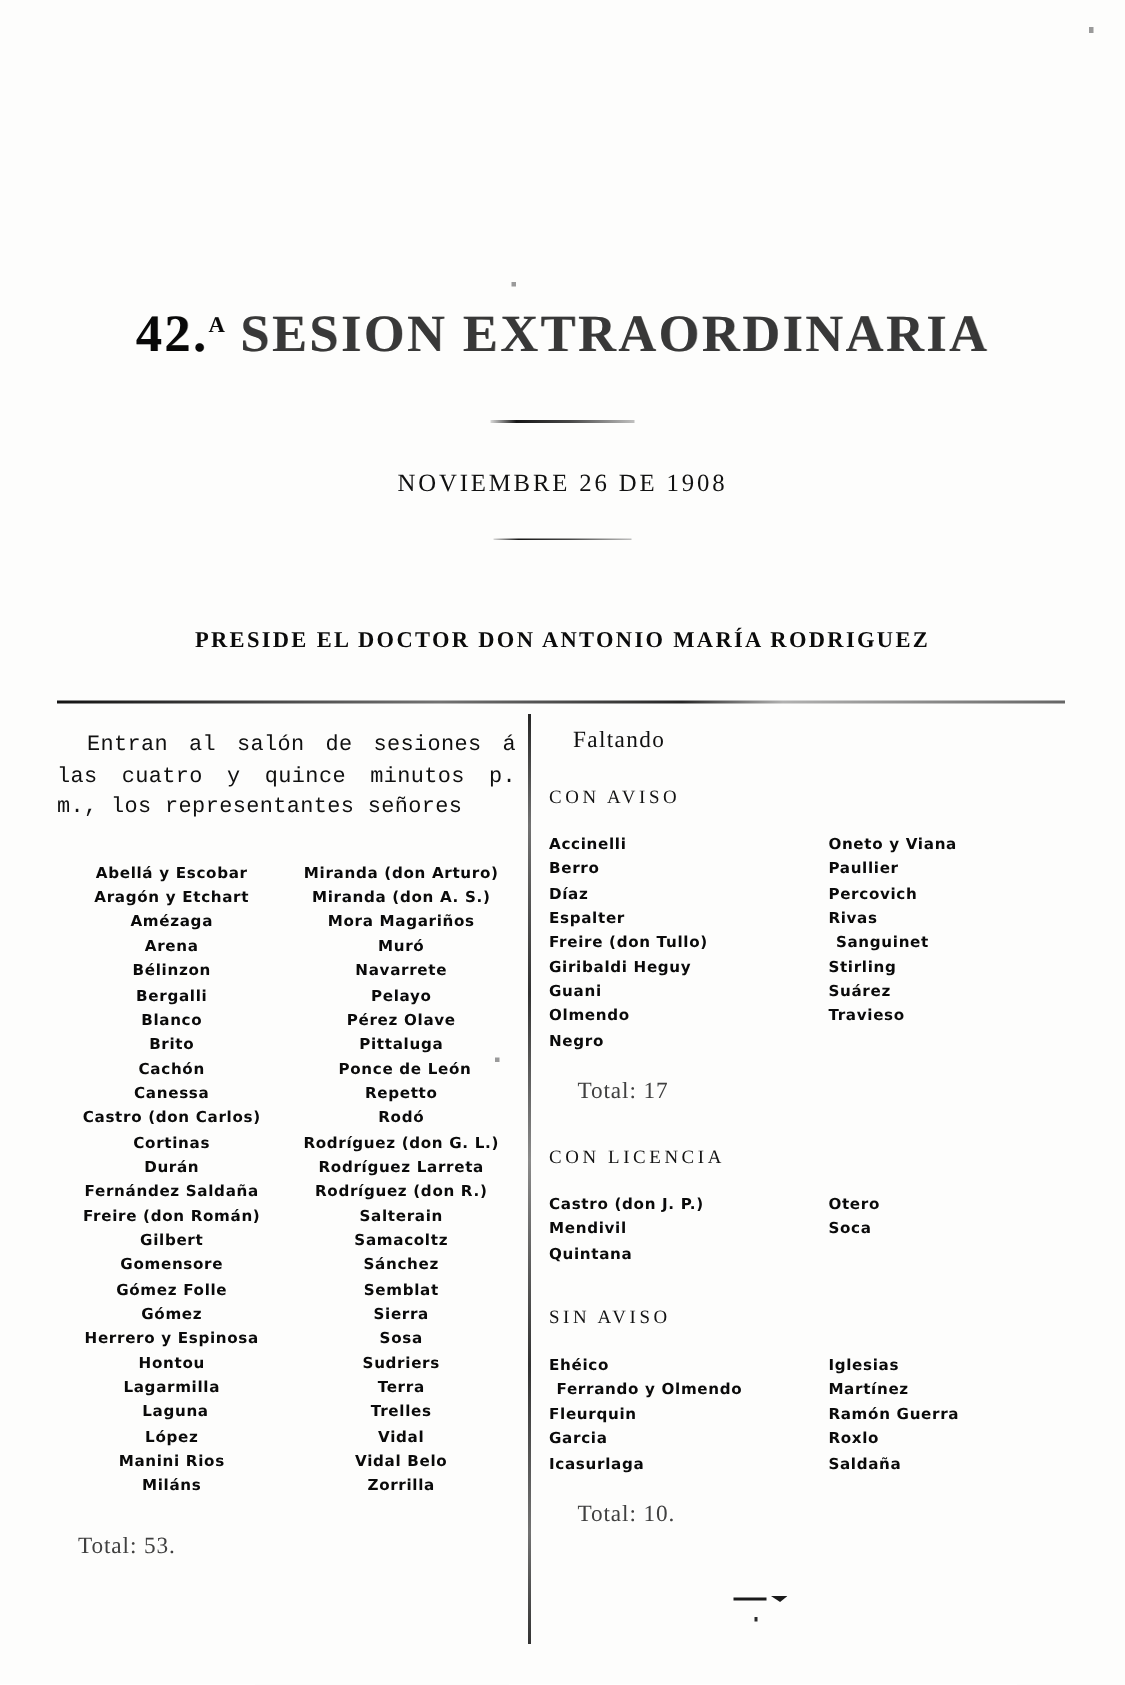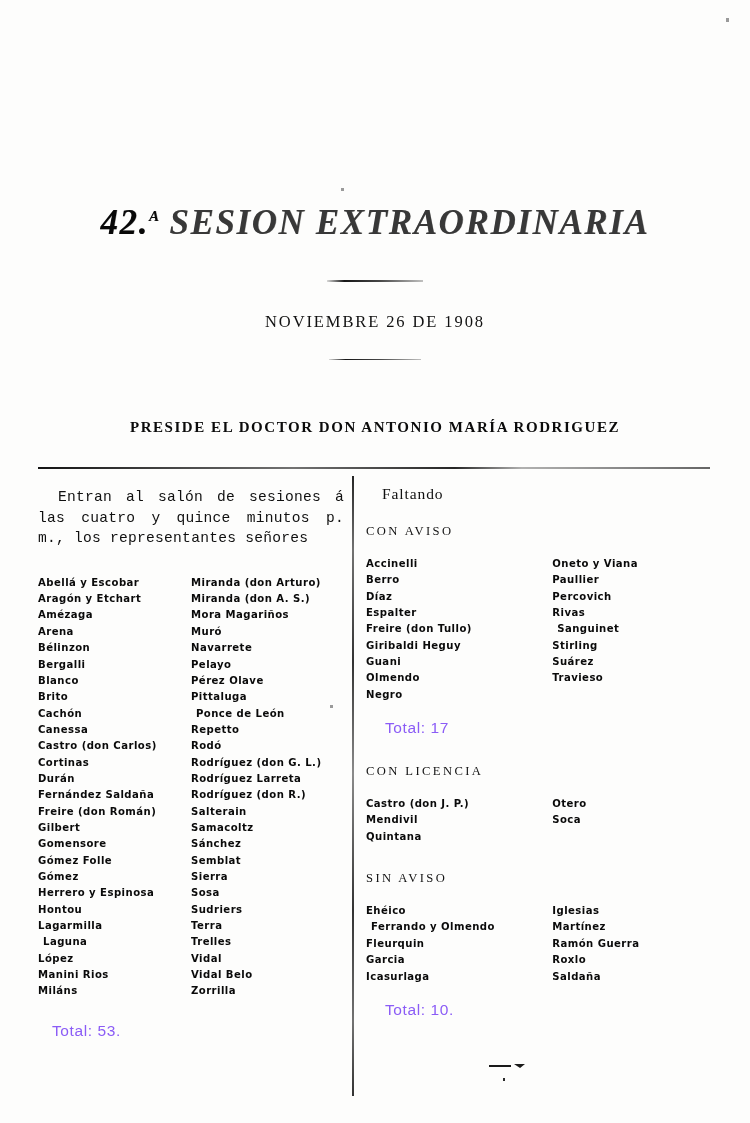--- a/index.html
+++ b/index.html
@@ -34,21 +34,20 @@
     font-family: "Liberation Serif", "DejaVu Serif", serif;
     font-size: 35px;
     font-weight: 700;
     letter-spacing: 1.6px;
     white-space: nowrap;
     color: #080808;
     margin: 0;
     padding: 0;
     line-height: 1.05;
     text-shadow: 0.4px 0 0 rgba(0,0,0,0.35);
-    font-style: italic;
   }
   .session-title .num {
     font-size: 35px;
     font-weight: 700;
   }
   .session-title .sup {
     font-size: 15px;
     vertical-align: super;
     letter-spacing: 0;
   }
@@ -140,42 +139,43 @@
     text-indent: 20px;
     color: #101010;
     margin: 0 0 26px 0;
     letter-spacing: 0.25px;
     font-family: Liberation Mono, monospace;
   }
 
   .names {
     display: flex;
     gap: 0;
+    text-align: center;
   }
   .names-col {
     width: 153px;
   }
   .names-col.second { width: 153px; }
 
   .name {
     font-family: "DejaVu Sans", "Liberation Sans", sans-serif;
     font-size: 10.1px;
     font-weight: 700;
     letter-spacing: 0.45px;
     line-height: 16.35px;
     white-space: nowrap;
     color: #0a0a0a;
   }
   .name.indent { padding-left: 5px; }
 
   .total {
-    font-family: Liberation Sans, sans-serif;
+    font-family: Liberation Serif, serif;
     font-size: 15.5px;
     letter-spacing: 0.6px;
-    color: #8b5cf6;
+    color: #404040;
   }
   .total-left {
     margin-top: 22px;
     padding-left: 14px;
   }
 
   
   .col-right {
     position: absolute;
     top: 485px;

